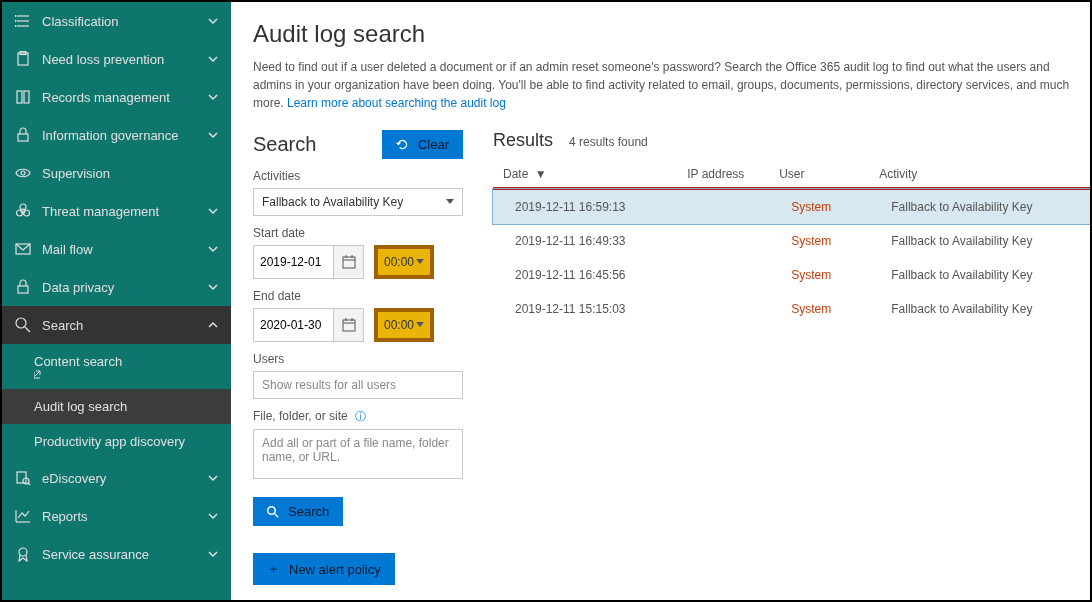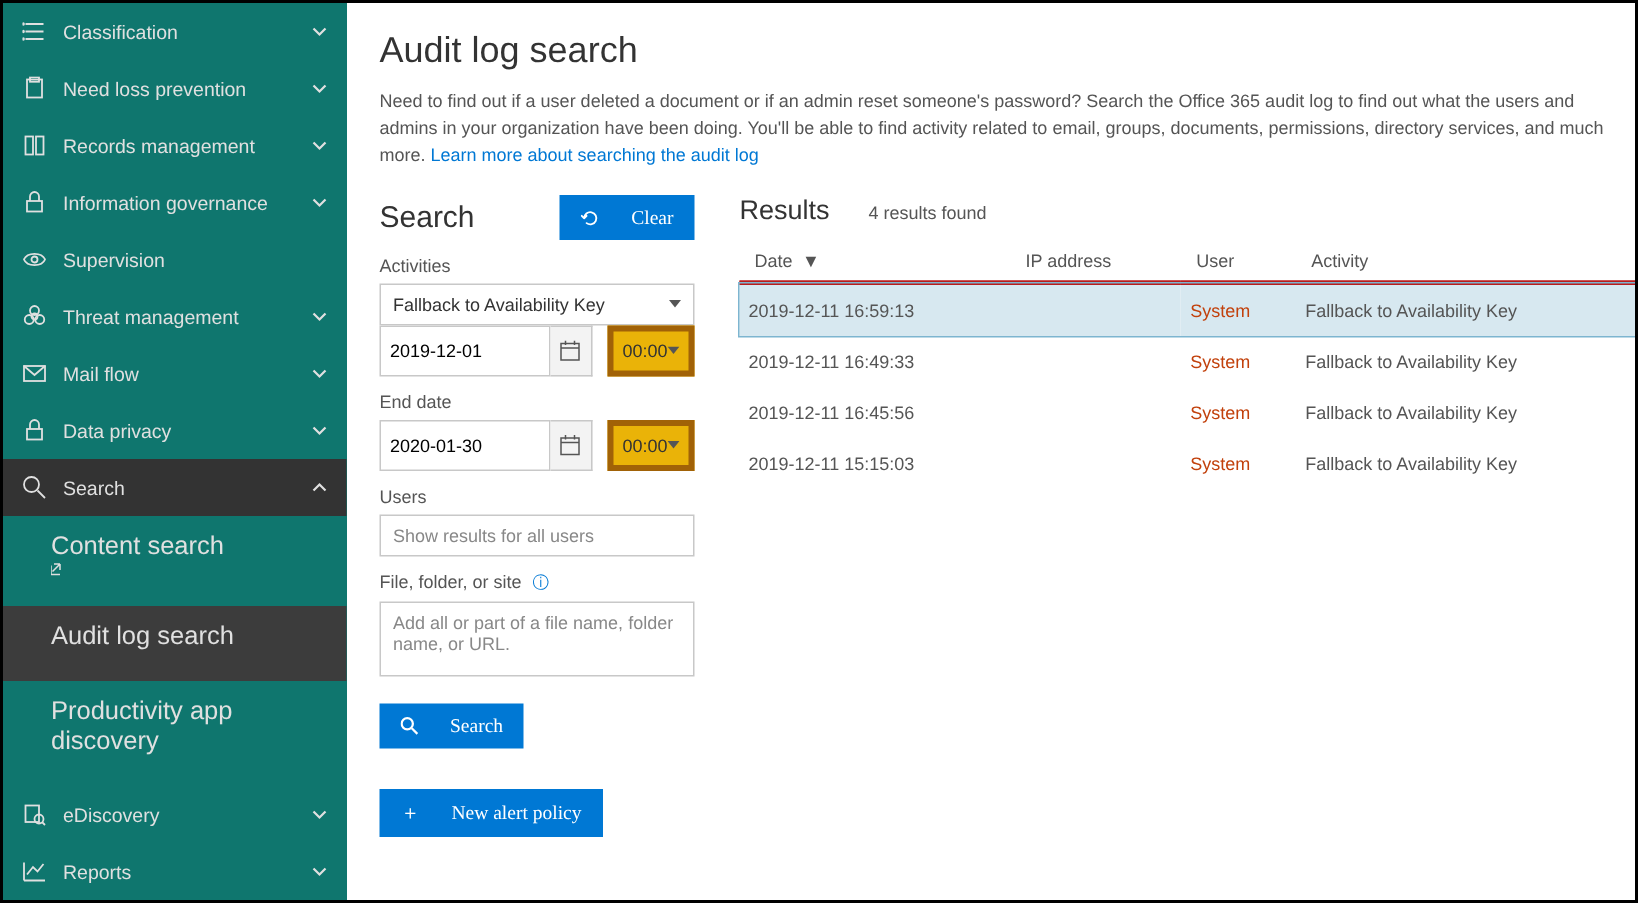--- a/index.html
+++ b/index.html
@@ -3,55 +3,55 @@
 <meta charset="utf-8">
 <style>
 * { margin: 0; padding: 0; box-sizing: border-box; }
 body { font-family: "Segoe UI", Arial, sans-serif; font-size: 13px; color: #333; background: #fff; width: 1092px; height: 602px; overflow: hidden; border: 2px solid #000; }
 .app { display: flex; height: 100%; }
 .sidebar { width: 229px; background: #0f766e; color: #e0e0e0; overflow-y: auto; }
 .nav-item { display: flex; align-items: center; padding: 10px 12px; cursor: pointer; position: relative; }
 .nav-item .icon { width: 18px; height: 18px; margin-right: 10px; display: flex; align-items: center; justify-content: center; }
 .nav-item .label { flex: 1; font-size: 13px; }
 .nav-item .chev { width: 12px; height: 12px; }
-.sub-item { padding: 10px 12px 20px 32px; cursor: pointer; font-size: 17px; }
+.sub-item { padding: 10px 12px 10px 32px; cursor: pointer; font-size: 13px; }
 .sub-item.active { background: #3c3c3c; }
 .ext-icon { margin-left: 5px; }
 .nav-item.expanded { background: #333; }
 
 .main { flex: 1; padding: 18px 0 0 22px; overflow: hidden; }
 h1 { font-size: 24px; font-weight: 400; margin-bottom: 10px; }
 .desc { font-size: 12px; color: #555; margin-bottom: 18px; line-height: 1.5; max-width: 900px; }
 .desc a { color: #0078d4; text-decoration: none; }
 
 .content { display: flex; gap: 30px; }
 .search-col { width: 210px; }
 .search-head { display: flex; align-items: center; justify-content: space-between; margin-bottom: 10px; }
 .search-head h2 { font-size: 20px; font-weight: 400; }
-.btn { background: #0078d4; color: #ffffff; border: none; padding: 7px 14px; font-size: 13px; cursor: pointer; display: inline-flex; align-items: center; gap: 21px; font-family: Liberation Serif, serif; }
+.btn { background: #0078d4; color: #0f172a; border: none; padding: 7px 14px; font-size: 13px; cursor: pointer; display: inline-flex; align-items: center; gap: 9px; }
 .field-label { font-size: 12px; color: #555; margin: 10px 0 5px; }
 .dropdown, .text-input, .textarea { border: 1px solid #c8c8c8; background: #fff; padding: 6px 8px; font-size: 12px; width: 100%; }
 .dropdown { display: flex; align-items: center; justify-content: space-between; cursor: pointer; }
 .date-row { display: flex; gap: 0; }
-.date-input { width: 114px; border: 1px solid #c8c8c8; padding: 6px 6px; font-size: 12px; }
+.date-input { width: 81px; border: 1px solid #c8c8c8; padding: 6px 6px; font-size: 12px; }
 .cal-btn { width: 30px; border: 1px solid #c8c8c8; border-left: none; background: #f3f3f3; display: flex; align-items: center; justify-content: center; cursor: pointer; }
 .time-sel { width: 60px; border: 4px solid #a16207; padding: 6px 6px; font-size: 12px; margin-left: 10px; background: #eab308; cursor: pointer; display:flex; justify-content:space-between; align-items:center;}
 .textarea { height: 50px; resize: none; font-family: inherit; color: #888; }
 .text-input::placeholder, .textarea::placeholder { color: #888; }
 .btn-row { margin-top: 15px; }
 .btn.block { margin-bottom: 12px; }
 
 .results-col { flex: 1; }
-.results-head { display: flex; align-items: baseline; gap: 26px; margin-bottom: 10px; }
+.results-head { display: flex; align-items: baseline; gap: 16px; margin-bottom: 10px; }
 .results-head h2 { font-size: 18px; font-weight: 400; }
 .results-head .count { font-size: 12px; color: #555; }
 table { width: 100%; border-collapse: collapse; font-size: 12px; }
 th { text-align: left; font-weight: 400; padding: 6px 10px; border-bottom: 3px solid #b91c1c; color: #555; }
 th .sort { margin-left: 3px; }
-td { padding: 10px 6px; color: #555; }
+td { padding: 10px 22px; color: #555; }
 tr.selected { background: #d7e8f0; outline: 1px solid #7db5d0; }
 .user-link { color: #c2410c; }
 .info-icon { color: #0078d4; margin-left: 4px; font-size: 11px; }
 svg { display: block; }
 </style>
 </head>
 <body>
 
 <div class="app">
   <div class="sidebar" id="sidebar">
@@ -250,20 +250,21 @@
           </button>
         </div>
         <div class="field-label">Activities</div>
         <div class="dropdown">
           <span>Fallback to Availability Key</span>
           <svg width="8" height="6">
               <path d="M0 0 L8 0 L4 5 Z" fill="#555"></path>
             </svg>
         </div>
 
+        <div class="field-label">Start date</div>
         <div class="date-row">
           <input class="date-input" value="2019-12-01" style="">
           <div class="cal-btn">
             <svg width="14" height="14" viewBox="0 0 14 14" fill="none" stroke="#555" stroke-width="1">
                 <rect x="1" y="2" width="12" height="11"></rect>
                 <line x1="1" y1="5" x2="13" y2="5"></line>
                 <line x1="4" y1="0" x2="4" y2="3"></line>
                 <line x1="10" y1="0" x2="10" y2="3"></line>
               </svg>
           </div>

